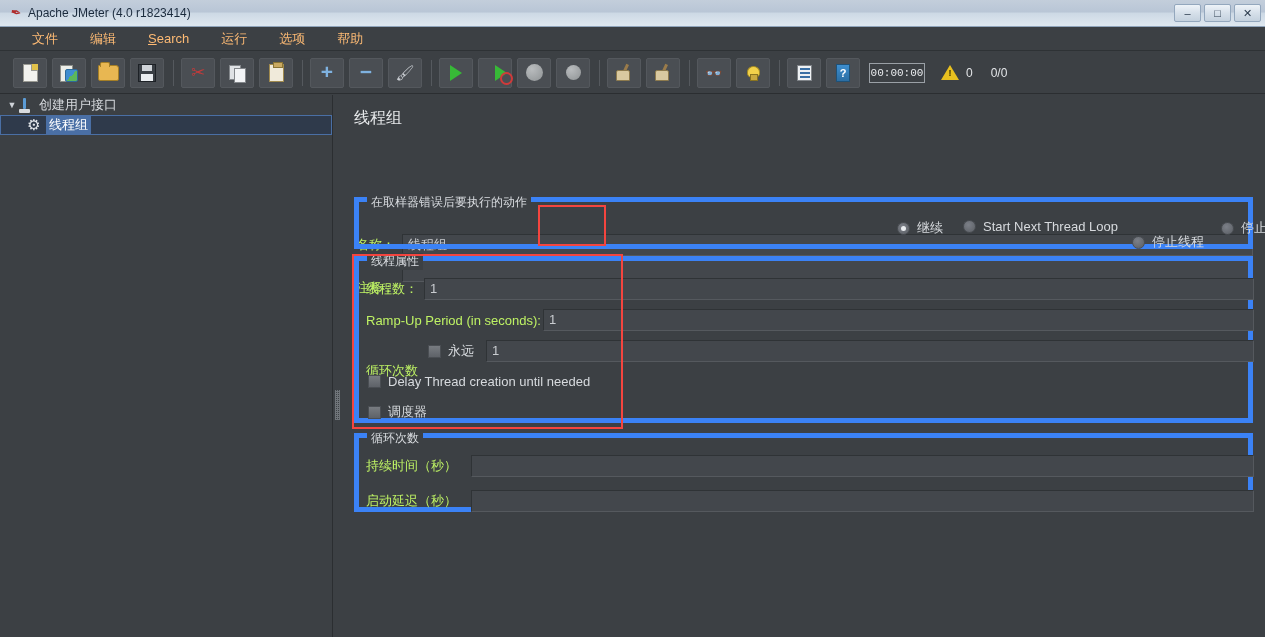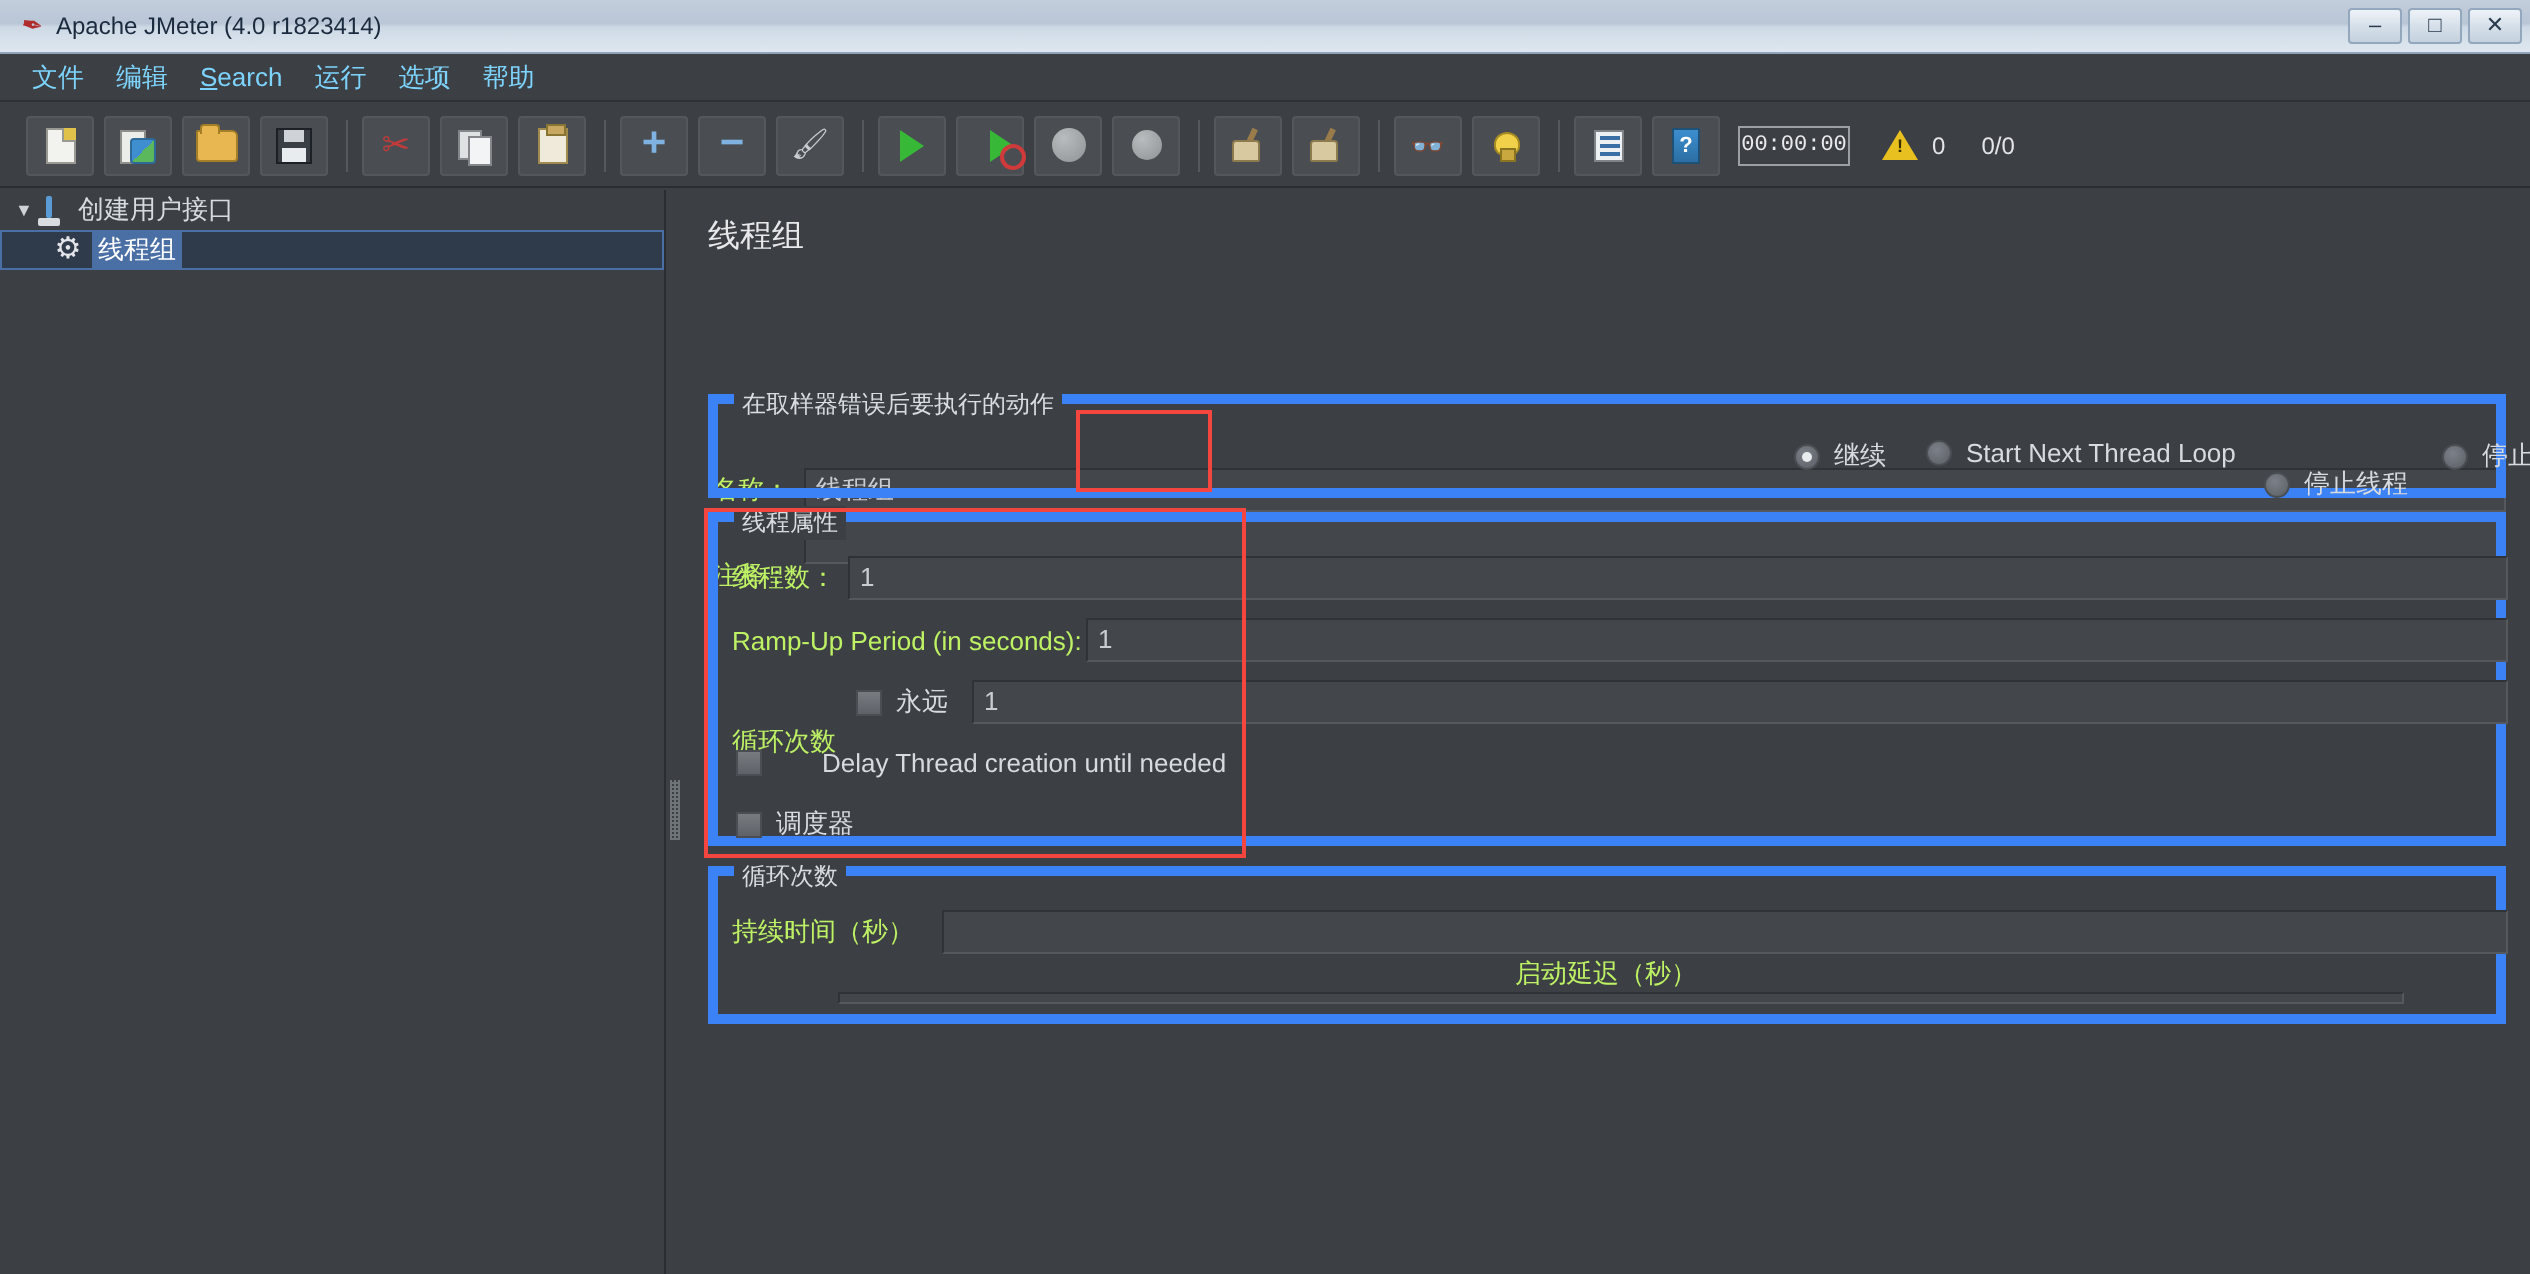--- a/index.html
+++ b/index.html
@@ -72,24 +72,25 @@
     width: 1265px; height: 24px;
     background: #3c4044;
     border-bottom: 1px solid #2e3235;
     box-sizing: border-box;
     display: flex;
     align-items: center;
     padding-left: 8px;
   }
   .menu-item {
     font-size: 13px;
-    color: #7dd3fc;
+    color: #fdba74;
     padding: 2px 8px;
     white-space: nowrap;
     cursor: default;
+    margin-left: 16px;
   }
   .menu-item.underline-first::first-letter { text-decoration: underline; }
 
   
   .toolbar {
     position: absolute;
     left: 0; top: 52px;
     width: 1265px; height: 42px;
     background: #3c4044;
     border-bottom: 1px solid #2b2e31;
@@ -607,40 +608,40 @@
         <span class="jtext" style="width:711px;">1</span>
       </div>
 
       <div class="field-row" style="left:7px; top:79px; width:888px;">
         <span class="field-label" style="width:62px;margin-top:39px;">循环次数</span>
         <span class="jcheck"></span>
         <span class="check-label" style="margin-right:12px;">永远</span>
         <span class="jtext" style="width:768px;">1</span>
       </div>
 
-      <div class="check-row" style="left:9px; top:113px;gap:23px;">
+      <div class="check-row" style="left:9px; top:113px;">
         <span class="jcheck"></span>
         <span class="check-label">Delay Thread creation until needed</span>
       </div>
 
       <div class="check-row" style="left:9px; top:142px;">
         <span class="jcheck"></span>
         <span class="check-label">调度器</span>
       </div>
     </div>
 
     <div class="groupbox" style="left:12px; top:338px; width:899px; height:79px;">
       <span class="gb-title">循环次数</span>
 
       <div class="field-row" style="left:7px; top:17px; width:888px;">
         <span class="field-label" style="width:105px;">持续时间（秒）</span>
         <span class="jtext" style="width:783px;"></span>
       </div>
 
-      <div class="field-row" style="left:7px; top:40px; width:888px;flex-direction:column;">
+      <div class="field-row" style="left:7px; top:52px; width:888px;">
         <span class="field-label" style="width:105px;">启动延迟（秒）</span>
         <span class="jtext" style="width:783px;"></span>
       </div>
     </div>
   </div>
 
   <div class="redbox" style="left:538px; top:205px; width:68px; height:41px;"></div>
   <div class="redbox" style="left:352px; top:254px; width:271px; height:175px;"></div>
 
 </div>

